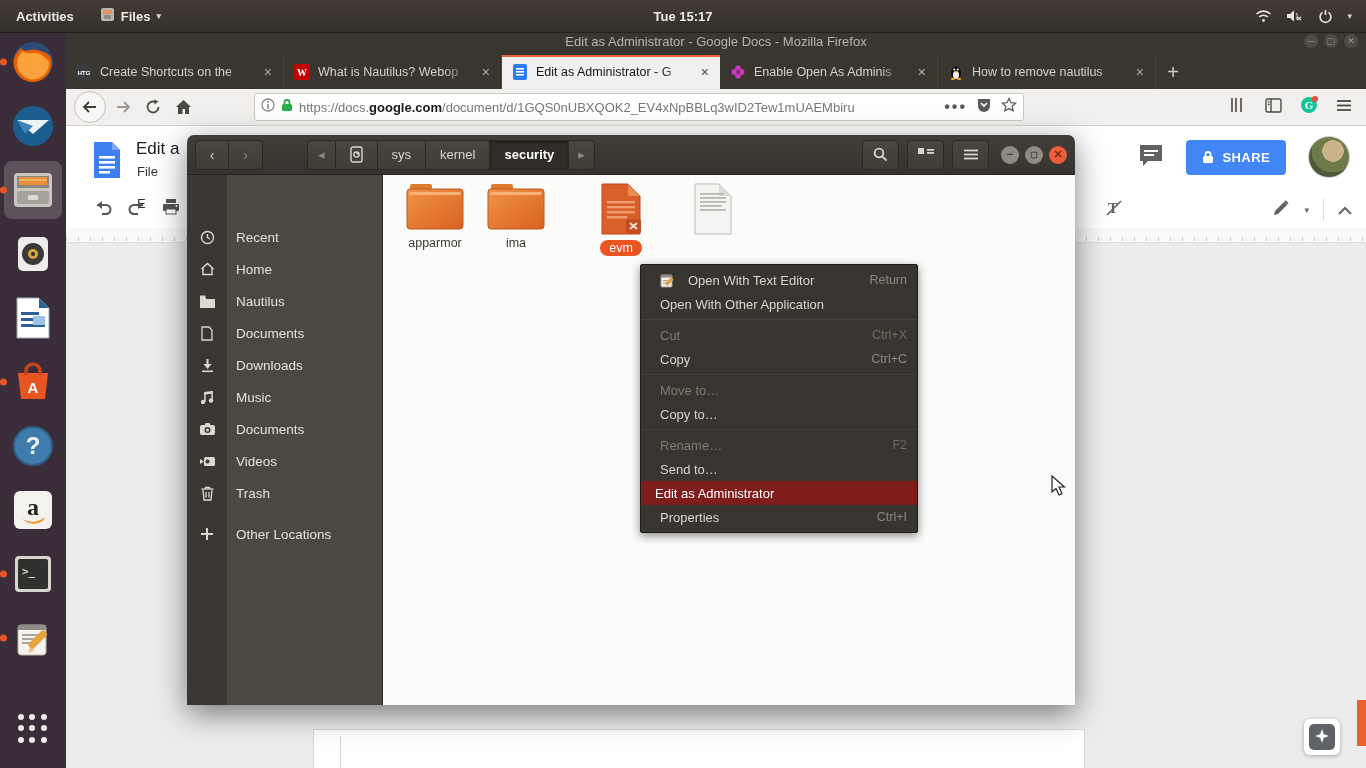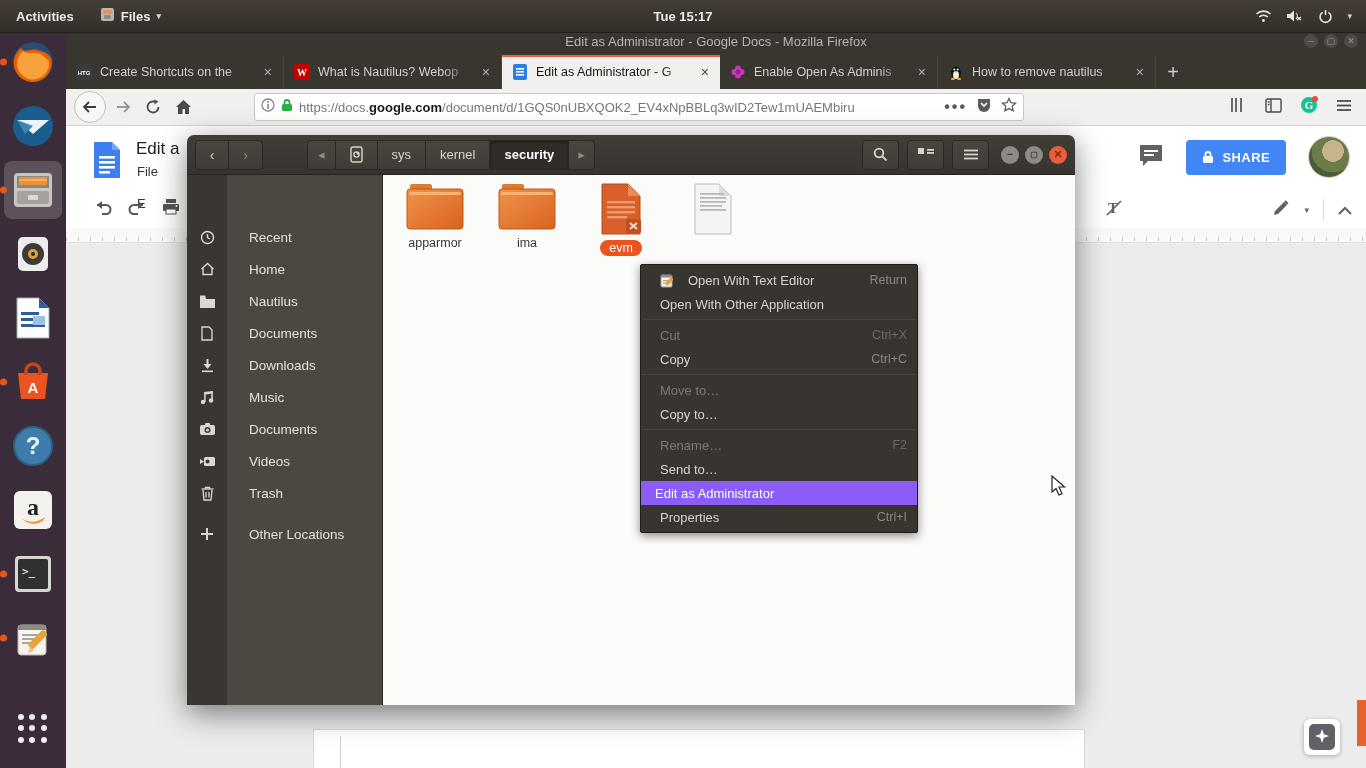--- a/index.html
+++ b/index.html
@@ -112,38 +112,38 @@
   .wc-dots { display:flex; gap:6px; margin-left:12px; align-items:center; }
   .wc { width:18px; height:18px; border-radius:50%; background:#8f8b84; color:#3c3933; font-size:11px; font-weight:bold;
     display:flex; align-items:center; justify-content:center; line-height:1; }
   .wc.close { background:#ea5e3c; color:#86290f; }
 
   .naut-body { position:relative; display:flex; height:530px; }
   .naut-side { width:196px; background:#4c4841; border-right:1px solid #29261f; position:relative; flex:0 0 196px; }
   .naut-side::before { content:""; position:absolute; left:0; top:0; bottom:0; width:40px; background:#3a3631; }
   .side-item { position:relative; height:32px; display:flex; align-items:center; color:#e4e0d8; font-size:13.5px; }
   .side-item .sic { width:40px; display:flex; align-items:center; justify-content:center; color:#dcd8d0; flex:0 0 40px; }
-  .side-item .slabel { padding-left:22px; }
+  .side-item .slabel { padding-left:9px; }
   .side-pad { height:46px; }
   .side-gap { height:9px; }
 
   .naut-content { position:relative; flex:1; background:#fbfbfa; }
   .fitem { position:absolute; top:8px; width:84px; display:flex; flex-direction:column; align-items:center; gap:5px;text-align:right; }
   .flabel { font-size:12.5px; color:#3b3935; }
   .flabel.sel { background:#e95420; color:#fff; border-radius:10px; padding:1px 9px; }
 
   
   .cmenu { position:absolute; left:257px; top:89px; width:278px; background:#383430; border:1px solid #1f1d19;
     border-radius:2px; box-shadow:0 3px 10px rgba(0,0,0,.45); padding:3px 0; z-index:30; }
   .cm-row { height:24px; display:flex; align-items:center; padding:0 10px 0 19px; font-size:13px; color:#d8d4cc; }
   .cm-row .cm-ic { width:16px; height:16px; margin-right:13px; margin-left:-1px; }
   .cm-row .accel { margin-left:auto; color:#8d8press; color:#8d8780; font-size:12.5px; }
   .cm-row.disabled { color:#7f7970; }
   .cm-row.disabled .accel { color:#6e6961; }
-  .cm-row.hl { background:#8b5cf6; color:#fff;padding-left:14px; }
+  .cm-row.hl { background:#7f1d1d; color:#fff;padding-left:14px; }
   .cm-sep { height:1px; background:#46423b; margin:3px 1px; }
 
   .naut-status { position:absolute; right:0; bottom:0; background:#fff; border:1px solid #d9d6d1; border-right:none; border-bottom:none;
     border-radius:3px 0 0 0; height:29px; display:flex; align-items:center; padding:0 12px 0 16px;
     font-size:13px; color:#3a3834; }
 
   .cursor { position:absolute; left:668px; top:300px; z-index:35; }
 
   .orange-strip { position:absolute; right:0; top:700px; width:9px; height:46px; background:#e8622d; z-index:45; }
 </style>
@@ -719,21 +719,21 @@
                   <stop offset="0" stop-color="#f19348"></stop>
                   <stop offset="1" stop-color="#d86220"></stop>
                 </linearGradient>
               </defs>
               <rect x="4" y="1" width="22" height="9" rx="2" fill="#e07b2e"></rect>
               <rect x="1" y="6" width="56" height="40" rx="3" fill="url(#fg)" stroke="#bf5a1d"></rect>
               <rect x="3" y="9" width="52" height="3" rx="1.5" fill="#f6b277"></rect>
             </svg>
           <span class="flabel">apparmor</span>
         </div>
-        <div class="fitem" style="left:102px;">
+        <div class="fitem" style="left:91px;">
           <svg width="58" height="48" viewBox="0 0 58 48">
               <rect x="4" y="1" width="22" height="9" rx="2" fill="#e07b2e"></rect>
               <rect x="1" y="6" width="56" height="40" rx="3" fill="url(#fg)" stroke="#bf5a1d"></rect>
               <rect x="3" y="9" width="52" height="3" rx="1.5" fill="#f6b277"></rect>
             </svg>
           <span class="flabel">ima</span>
         </div>
         <div class="fitem" style="left:196px;">
           <svg width="42" height="52" viewBox="0 0 42 52">
               <path d="M2 1 h26 l12 12 v38 H2 z" fill="#d95f2b" stroke="#b84b1d"></path>

